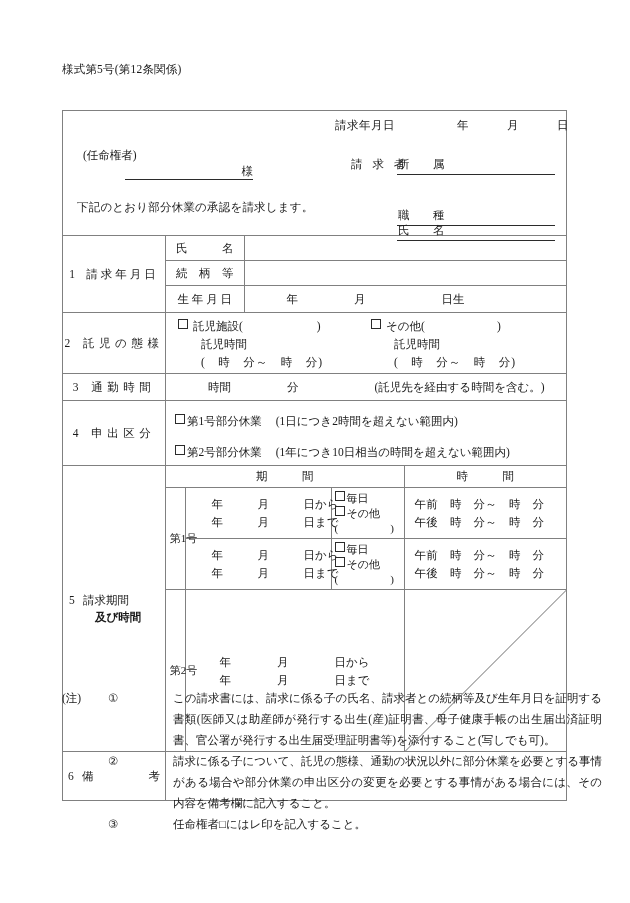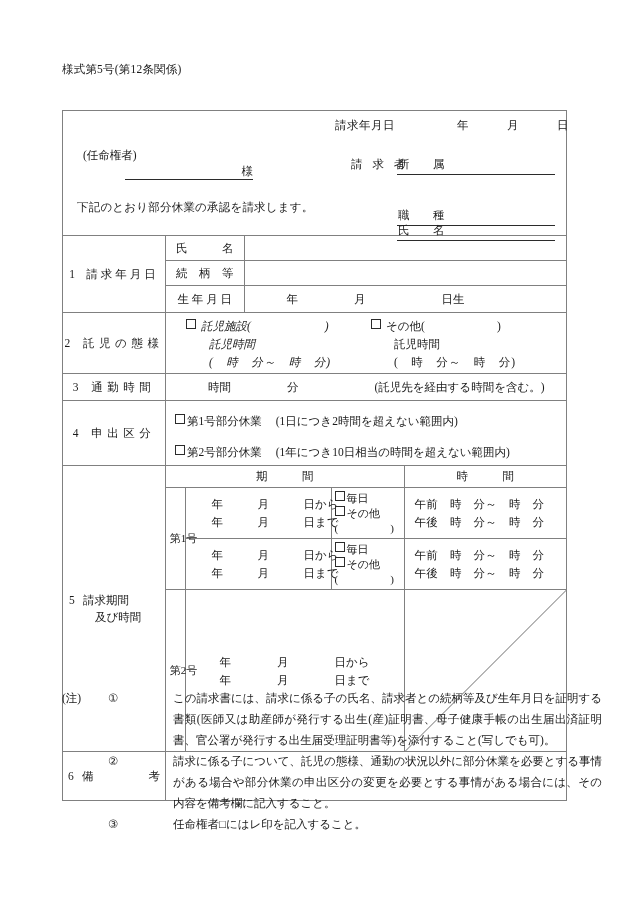--- a/index.html
+++ b/index.html
@@ -151,21 +151,21 @@
     height: 24px;
   }
 
   
   .r2-wrap {
     position: relative;
     height: 60px;
     font-size: 11.5px;
   }
   .r2-col { position: absolute; top: 4px; white-space: nowrap; line-height: 18px; }
-  .r2-left  { left: 20px; font-style: italic; }
+  .r2-left  { left: 12px; }
   .r2-right { left: 205px; }
   .r2-col .l2 { padding-left: 23px; }
   .r2-col .l3 { padding-left: 23px; letter-spacing: 1px;}
   .cb {
     display: inline-block;
     width: 8px; height: 8px;
     border: 1px solid #2b2b2b;
     margin-right: 5px;
     vertical-align: 1px;
   }
@@ -382,21 +382,21 @@
         <div class="ln ln2">
           <span class="cb2"></span><span>第2号部分休業</span><span class="gap"></span><span>(1年につき10日相当の時間を超えない範囲内)</span>
         </div>
       </td>
     </tr>
 
     <tr>
       <td class="lbl">
         <div style="text-align:left; padding-left:6px; line-height:17px;">
           <div><span class="num">5</span><span>請求期間</span></div>
-          <div style="padding-left:26px;"><span>及び時間</span></div>
+          <div style="padding-left:26px;font-weight:bold;"><span>及び時間</span></div>
         </div>
       </td>
       <td>
         <table class="inner">
           <colgroup>
             <col style="width:19px">
             <col style="width:146px">
             <col style="width:73px">
             <col>
           </colgroup>

